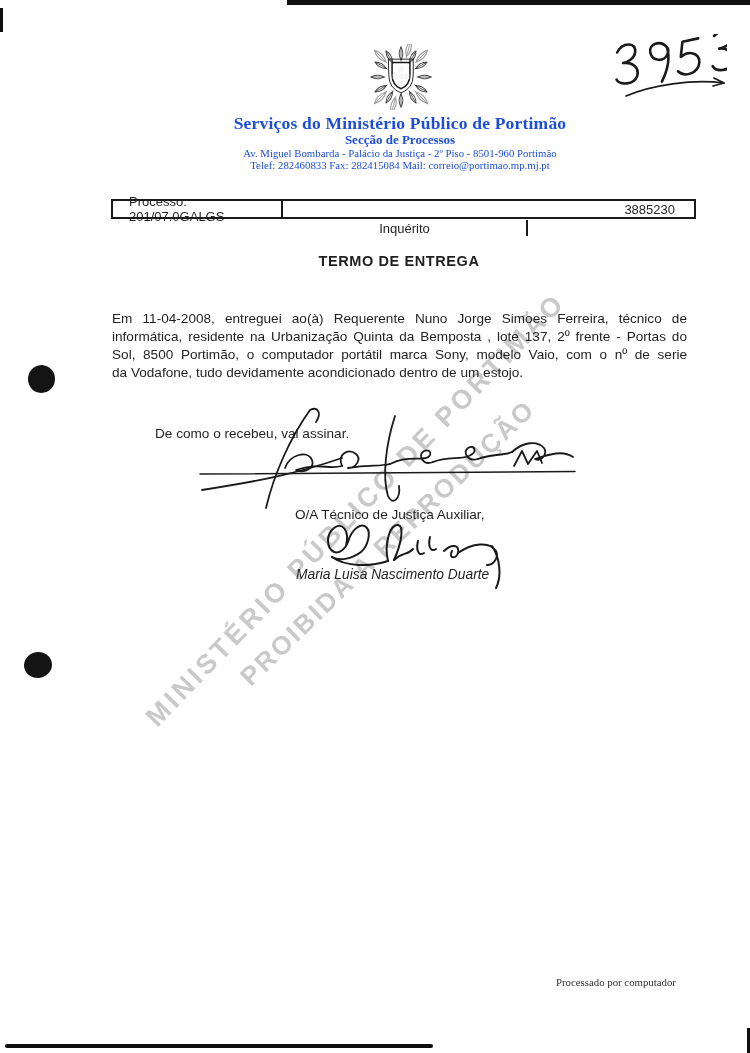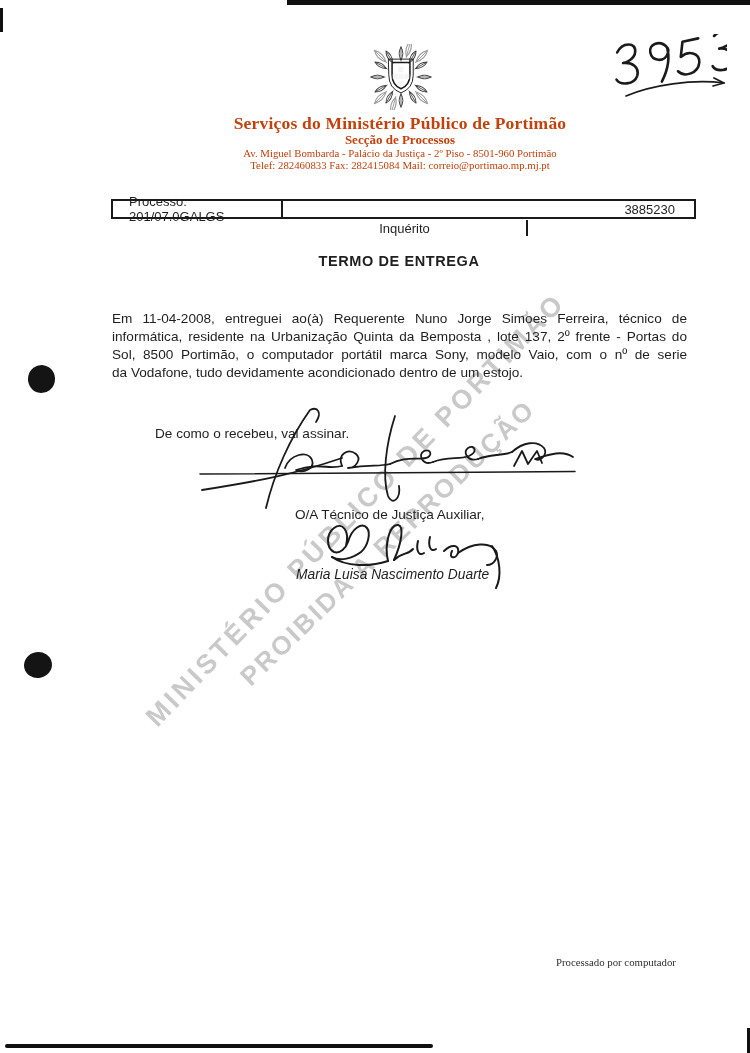--- a/index.html
+++ b/index.html
@@ -26,21 +26,21 @@
        transform:translate(-50%,-50%) rotate(-46deg);}
   #wm2{font-size:26px;letter-spacing:2.5px;left:388px;top:543px;
        transform:translate(-50%,-50%) rotate(-44deg);}
   
   .content{position:absolute;inset:0;z-index:2;}
   .hw{position:absolute;}
   #handwritten-number{left:612px;top:34px;}
   #handwritten-swoosh{left:622px;top:76px;}
   #emblem{position:absolute;left:354px;top:44px;}
   .hdr{position:absolute;left:100px;width:600px;text-align:center;
-       font-family:"Liberation Serif","DejaVu Serif",serif;color:#c2410c;}
+       font-family:"Liberation Serif","DejaVu Serif",serif;color:#1d4ed8;}
   #org-name{top:113px;font-size:17.5px;font-weight:700;letter-spacing:.2px;}
   #org-section{top:132px;font-size:13px;font-weight:700;}
   #org-address{top:147px;font-size:10.8px;}
   #org-contacts{top:159px;font-size:10.8px;}
   
   .process-bar{
     position:absolute;left:111px;top:199px;width:585px;height:20px;
     display:flex;border:2px solid #1a1a1a;box-sizing:border-box;
     font-size:13px;align-items:center;background:#fff;
   }
@@ -54,21 +54,21 @@
   .paragraph{position:absolute;left:112px;top:310px;width:575px;
              font-size:13.6px;line-height:17.9px;}
   .para-line{text-align:justify;text-align-last:justify;}
   .para-line.last{text-align-last:left;}
   #sign-prompt{position:absolute;left:155px;top:426px;font-size:13.6px;}
   #role-line{position:absolute;left:295px;top:507px;font-size:13.6px;}
   #signer-name{position:absolute;left:296px;top:567px;font-size:13.8px;font-style:italic;}
   .sig{position:absolute;}
   #sig1{left:190px;top:404px;}
   #sig2{left:322px;top:516px;}
-  #footer-note{position:absolute;left:556px;top:956px;font-size:10.8px;
+  #footer-note{position:absolute;left:556px;top:976px;font-size:10.8px;
                font-family:"Liberation Serif","DejaVu Serif",serif;color:#2e2e2e;}
   svg path, svg line{fill:none;stroke:#1a1a1a;stroke-linecap:round;stroke-linejoin:round;}
 </style>
 </head>
 <body>
 
 <div class="page">
 
   <div class="watermark" id="wm1" style="color: rgb(201, 201, 201);">MINISTÉRIO PÚBLICO DE PORTIMÃO</div>
   <div class="watermark" id="wm2" style="color: rgb(201, 201, 201);">PROIBIDA A REPRODUÇÃO</div>

